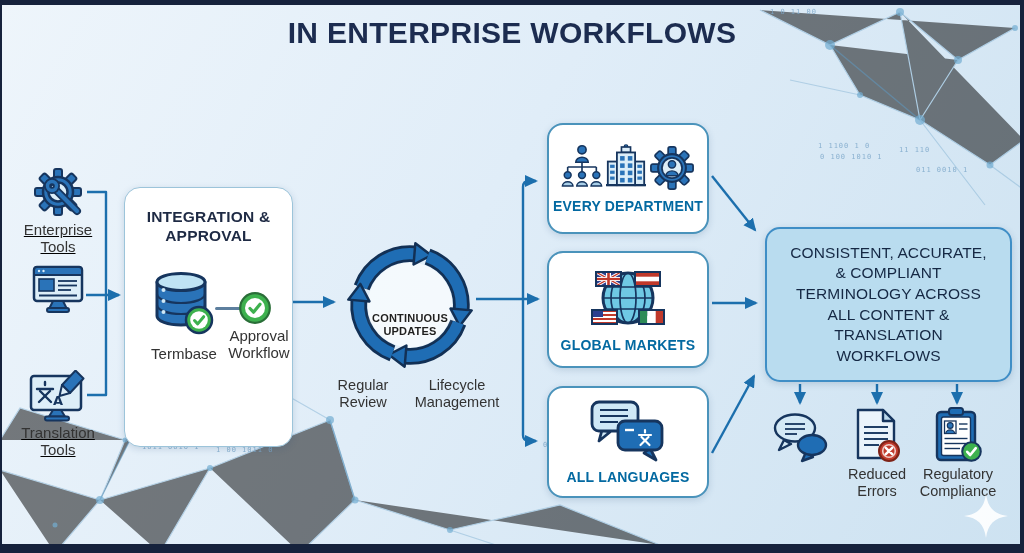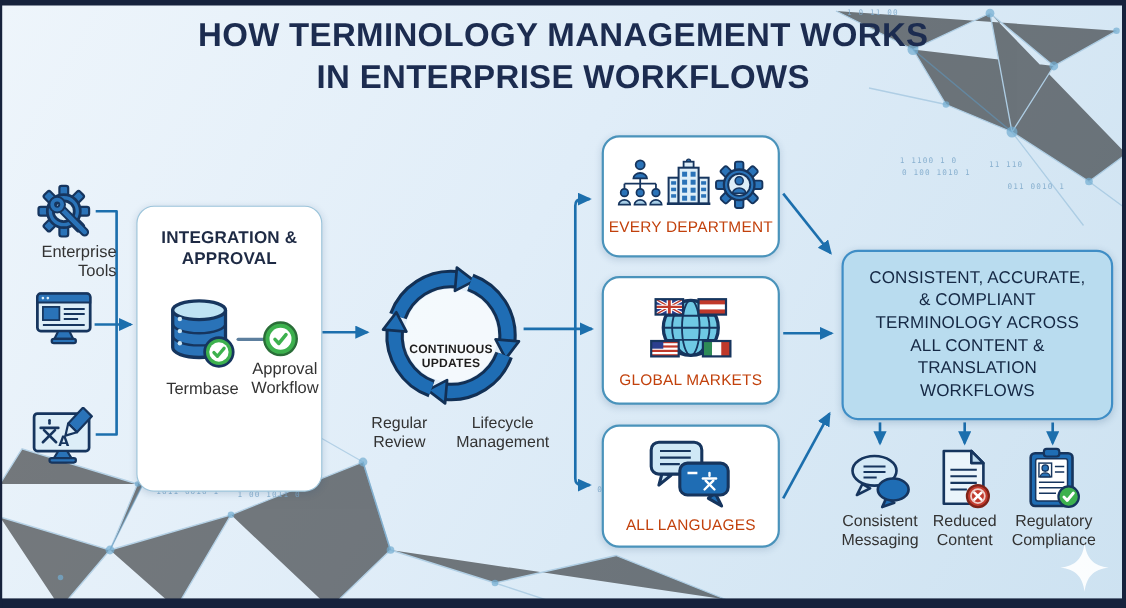--- a/index.html
+++ b/index.html
@@ -16,40 +16,40 @@
   
   .frame{background:#16223c;}
   .frame.top{left:0;top:0;width:1024px;height:5px;}
   .frame.bottom{left:0;top:544px;width:1024px;height:9px;}
   .frame.left{left:0;top:0;width:2px;height:553px;}
   .frame.right{left:1020px;top:0;width:4px;height:553px;}
 
   .title{left:0;top:14px;width:1024px;text-align:center;color:#1c2c50;
     font-weight:800;font-size:30px;line-height:1.26;letter-spacing:.3px;}
 
-  .src-item{width:96px;text-align:right;}
+  .src-item{width:96px;text-align:center;text-decoration:underline;}
   .src-item svg{display:block;margin:0 auto;}
   .src-label{margin-top:3px;font-size:15px;line-height:1.12;color:#333;font-weight:500;}
 
   .panel{background:#fff;border-radius:16px;box-shadow:0 2px 7px rgba(40,80,120,.18);}
   .integration{left:124px;top:174px;width:167px;height:258px;border:1.5px solid #9cc4da;margin-top:13px;}
   .integration-title{position:absolute;left:0;top:20px;width:100%;text-align:center;
     font-size:15.5px;font-weight:800;color:#1e2a44;line-height:1.2;letter-spacing:.2px;padding:0 14px;box-sizing:border-box;}
   .mini-label{position:absolute;text-align:center;font-size:15px;line-height:1.1;color:#333;}
   .term-line{position:absolute;left:90px;top:119px;width:26px;height:2.6px;background:#5d7f9e;border-radius:2px;}
 
   .cycle-text{left:349px;top:284px;width:122px;text-align:center;font-size:11px;
     font-weight:800;color:#1f1f1f;line-height:1.18;letter-spacing:.2px;
     text-shadow:0 0 4px #fff,0 0 6px #fff;margin-top:28px;}
   .cycle-sub{position:absolute;text-align:center;font-size:14.5px;color:#333;line-height:1.15;}
 
   .target{left:547px;width:162px;border:2px solid #4a93bb;display:flex;flex-direction:column;
     align-items:center;justify-content:center;gap:7px;box-sizing:border-box;position:absolute;}
   .target-icons{display:flex;align-items:flex-end;gap:3px;}
-  .target-label{font-size:14px;font-weight:400;color:#c2410c;letter-spacing:.2px;white-space:nowrap;}
+  .target-label{font-size:14px;font-weight:700;color:#0369a1;letter-spacing:.2px;white-space:nowrap;}
 
   .outcome{left:765px;top:227px;width:247px;height:155px;background:#b9dcef;
     border:2.5px solid #3f8ec6;border-radius:15px;box-shadow:0 2px 7px rgba(40,80,120,.2);
     display:flex;align-items:center;justify-content:center;box-sizing:border-box;}
   .outcome-text{white-space:pre-line;text-align:center;font-size:15.5px;font-weight:400;
     color:#152844;line-height:1.33;letter-spacing:.1px;}
 
   .benefit{text-align:center;}
   .benefit svg{display:block;margin:0 auto;}
   .benefit-label{margin-top:2px;font-size:14.5px;color:#333;line-height:1.14;font-weight:500;}
@@ -115,21 +115,20 @@
     <path d="M712 176 L755 230" marker-end="url(#ah)"></path>
     <path d="M712 303 H756" marker-end="url(#ah)"></path>
     <path d="M712 453 L754 376" marker-end="url(#ah)"></path>
     <path d="M800 384 V403" marker-end="url(#ah)"></path>
     <path d="M877 384 V403" marker-end="url(#ah)"></path>
     <path d="M957 384 V403" marker-end="url(#ah)"></path>
   </g>
 </svg>
 
 <div class="abs z2 title">
-  <div>HOW TERMINOLOGY MANAGEMENT WORKS</div>
   <div>IN ENTERPRISE WORKFLOWS</div>
 </div>
 
 <div class="abs z2 src-item" style="left:10px;top:167px">
   <svg width="58" height="52" viewBox="0 0 58 52">
     <g transform="translate(29,25)">
       <g fill="#2a73b8" stroke="#16355e" stroke-width="2">
         <rect x="-4" y="-23" width="8" height="11" rx="2"></rect>
         <rect x="-4" y="-23" width="8" height="11" rx="2" transform="rotate(45)"></rect>
         <rect x="-4" y="-23" width="8" height="11" rx="2" transform="rotate(90)"></rect>
@@ -176,20 +175,21 @@
         <path d="M8 19 h16"></path>
         <path d="M11 21 L22 32"></path>
         <path d="M21 21 L10 32"></path>
     </g>
     <text x="24" y="35" font-family="DejaVu Sans, sans-serif" font-size="13" font-weight="bold" fill="#16355e">A</text>
     <path d="M46.5 0.5 l8 8 -13.5 14.5 -8 -8 z" fill="#2a73b8" stroke="#16355e" stroke-width="2" stroke-linejoin="round"></path>
     <path d="M33 15 l8 8 -10.5 3 z" fill="#ddeef8" stroke="#16355e" stroke-width="2" stroke-linejoin="round"></path>
     <path d="M24 40 l-4 6.5 h16 l-4 -6.5 z" fill="#2a73b8" stroke="#16355e" stroke-width="2"></path>
     <rect x="16" y="46.5" width="24" height="4" rx="2" fill="#2a73b8" stroke="#16355e" stroke-width="2"></rect>
   </svg>
+  <div class="src-label">Translation Tools</div>
 </div>
 
 <div class="abs z2 panel integration">
   <div class="integration-title">INTEGRATION &amp; APPROVAL</div>
   <svg class="abs" style="left:26px;top:82px" width="64" height="68" viewBox="0 0 64 68">
     <path d="M6 12 V46 c0 5 10.7 9 24 9 s24 -4 24 -9 V12 z" fill="#2a73b8" stroke="#16355e" stroke-width="3" stroke-linejoin="round"></path>
     <path d="M6 24 c0 5 10.7 9 24 9 s24 -4 24 -9" fill="none" stroke="#16355e" stroke-width="2.2"></path>
     <path d="M6 35 c0 5 10.7 9 24 9 s24 -4 24 -9" fill="none" stroke="#16355e" stroke-width="2.2"></path>
     <ellipse cx="30" cy="12" rx="24" ry="8.5" fill="#bfe3f4" stroke="#16355e" stroke-width="3"></ellipse>
     <circle cx="12.5" cy="20" r="2" fill="#cfe8f6"></circle>
@@ -392,38 +392,37 @@
     <path d="M14 28 l-5 10 12 -6 z" fill="#d4e9f6" stroke="#16355e" stroke-width="2.4" stroke-linejoin="round"></path>
     <ellipse cx="25" cy="16" rx="20" ry="13.5" fill="#d4e9f6" stroke="#16355e" stroke-width="2.4"></ellipse>
     <g stroke="#16355e" stroke-width="1.8">
       <line x1="15" y1="12" x2="35" y2="12"></line>
         <line x1="15" y1="17" x2="35" y2="17"></line>
         <line x1="15" y1="22" x2="27" y2="22"></line>
     </g>
     <path d="M36 40 l-4 9 11 -4 z" fill="#1f6db4" stroke="#16355e" stroke-width="2.4" stroke-linejoin="round"></path>
     <ellipse cx="42" cy="33" rx="14" ry="10" fill="#1f6db4" stroke="#16355e" stroke-width="2.4"></ellipse>
   </svg>
-  <div class="benefit-label">Consistent Messaging</div>
 </div>
 
 <div class="abs z2 benefit" style="left:842px;top:408px;width:70px">
   <svg width="52" height="56" viewBox="0 0 52 56">
     <path d="M7 2 h25 l11 11 v37 H7 z" fill="#eaf4fb" stroke="#16355e" stroke-width="2.4" stroke-linejoin="round"></path>
     <path d="M32 2 v11 h11 z" fill="#bcd9ec" stroke="#16355e" stroke-width="2.4" stroke-linejoin="round"></path>
     <g stroke="#16355e" stroke-width="1.9">
       <line x1="13" y1="19" x2="37" y2="19"></line>
         <line x1="13" y1="25" x2="37" y2="25"></line>
       <line x1="13" y1="31" x2="37" y2="31"></line>
         <line x1="13" y1="37" x2="28" y2="37"></line>
     </g>
     <circle cx="38" cy="43" r="10" fill="#c23b2e" stroke="#7e2318" stroke-width="2"></circle>
     <circle cx="38" cy="43" r="6.3" fill="none" stroke="#efcfc9" stroke-width="1.6"></circle>
     <path d="M34.8 39.8 l6.4 6.4 M41.2 39.8 l-6.4 6.4" stroke="#fff" stroke-width="2.4" stroke-linecap="round"></path>
   </svg>
-  <div class="benefit-label">Reduced Content</div>
+  <div class="benefit-label">Reduced Errors</div>
 </div>
 
 <div class="abs z2 benefit" style="left:915px;top:406px;width:86px">
   <svg width="52" height="58" viewBox="0 0 52 58">
     <rect x="5" y="6" width="38" height="48" rx="4" fill="#1f6db4" stroke="#16355e" stroke-width="2.4"></rect>
     <rect x="9.5" y="11" width="29" height="38.5" rx="2" fill="#fff" stroke="#16355e" stroke-width="1.4"></rect>
     <rect x="17" y="2" width="14" height="7" rx="2.5" fill="#1f6db4" stroke="#16355e" stroke-width="2"></rect>
     <rect x="12.5" y="15" width="11.5" height="12.5" fill="none" stroke="#16355e" stroke-width="1.3"></rect>
     <circle cx="18.2" cy="19.5" r="2.9" fill="#2a73b8" stroke="#16355e" stroke-width="1.2"></circle>
     <path d="M13.8 27.5 a4.4 3.6 0 0 1 8.8 0 z" fill="#2a73b8" stroke="#16355e" stroke-width="1.2"></path>

